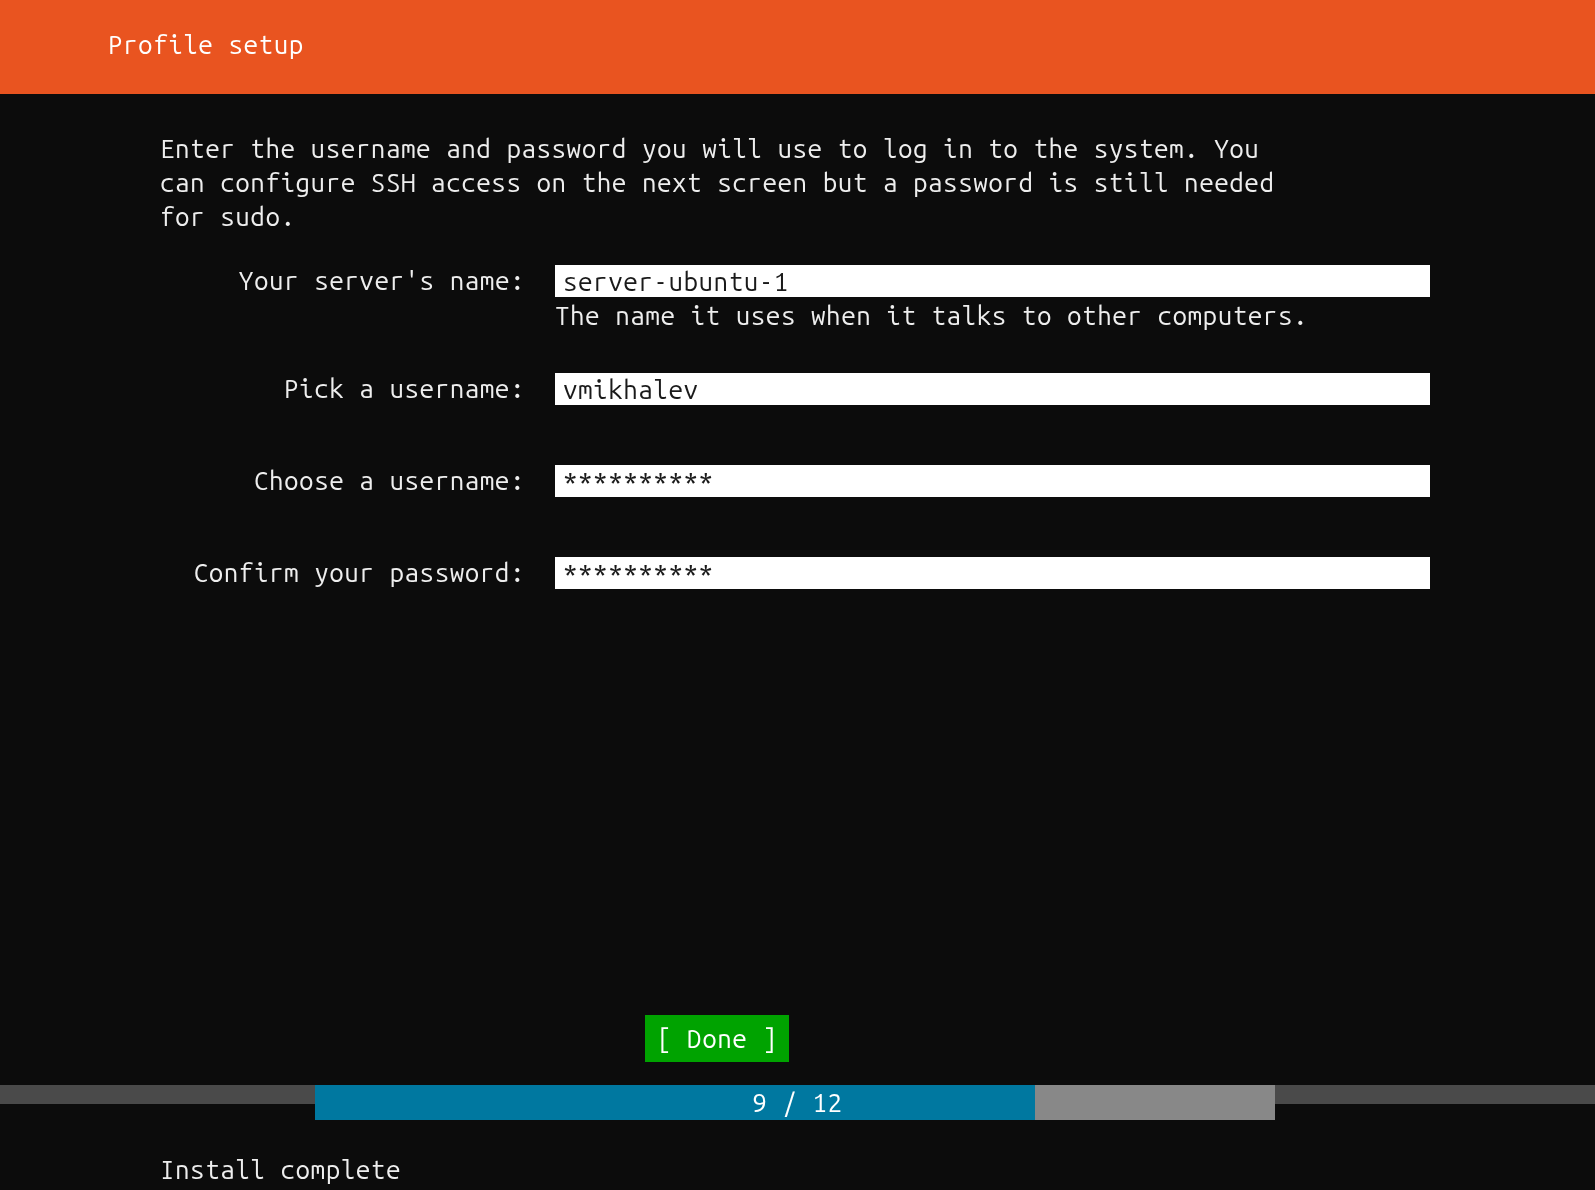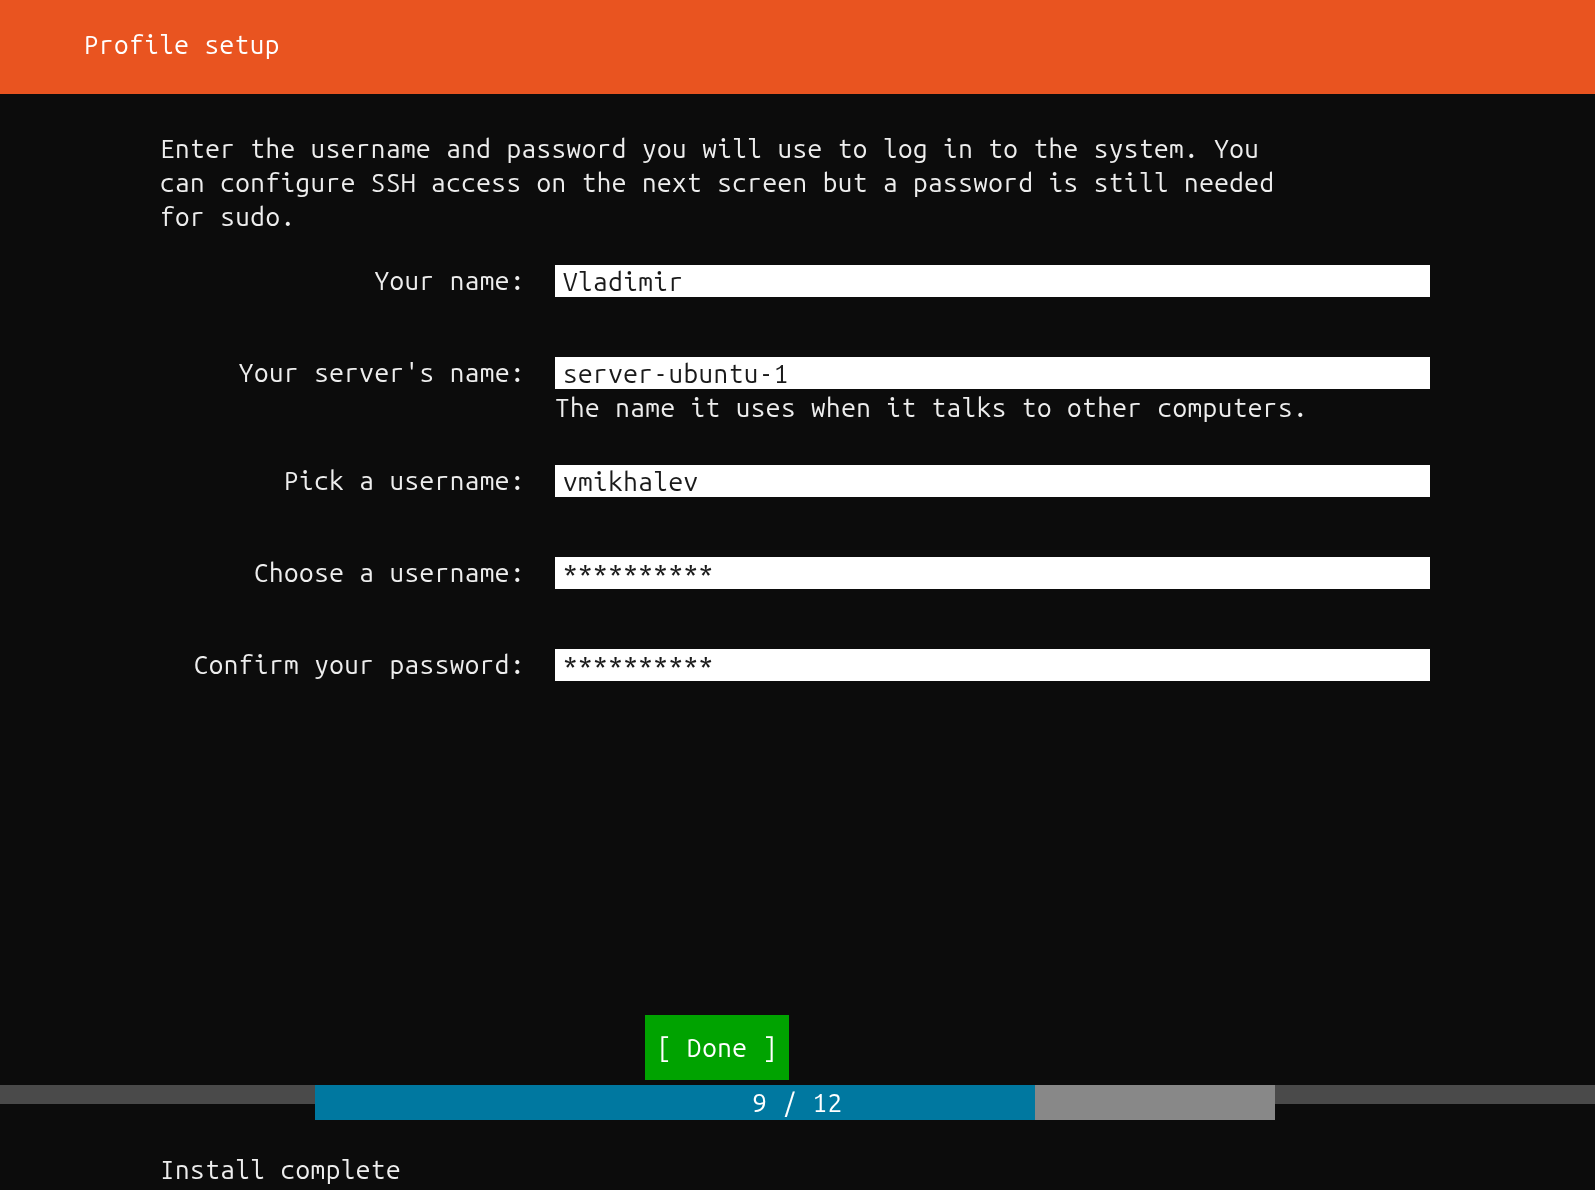--- a/index.html
+++ b/index.html
@@ -12,21 +12,21 @@
       height: 1190px;
       background: #0c0c0c;
       font-family: "Ubuntu Mono", "DejaVu Sans Mono", "Liberation Mono", monospace;
       font-size: 26px;
       color: #eeeeee;
       overflow: hidden;
       letter-spacing: 0.5px;
     }
     .header {
       background: #e95420;
-      padding: 30px 0 35px 84px;
+      padding: 30px 0 35px 108px;
       color: #ffffff;
     }
     .content {
       padding: 38px 80px 0 160px;
     }
     .intro {
       color: #eeeeee;
       line-height: 1.3;
       margin-bottom: 32px;
       max-width: 1120px;
@@ -67,21 +67,21 @@
       color: #eeeeee;
       margin-top: 2px;
       line-height: 1.3;
     }
     .done-button {
       position: absolute;
       left: 645px;
       top: 1015px;
       background: #00a300;
       color: #ffffff;
-      padding: 18px 12px;
+      padding: 9px 12px;
       font-family: inherit;
       font-size: inherit;
       letter-spacing: 0.5px;
     }
     .progress-zone {
       position: absolute;
       left: 0;
       top: 1085px;
       width: 1595px;
       background: #4a4a4a;
@@ -127,26 +127,20 @@
 </head>
 <body>
 
 <div class="header">
   <span>Profile setup</span>
 </div>
 
 <div class="content">
   <div class="intro">Enter the username and password you will use to log in to the system. You can configure SSH access on the next screen but a password is still needed for sudo.</div>
 
-  <div class="form-row">
-    <div class="label">Your name:</div>
-    <div class="field-col">
-      <div class="input-box">Vladimir</div>
-    </div>
-  </div>
 
   <div class="form-row with-hint">
     <div class="label">Your server's name:</div>
     <div class="field-col">
       <div class="input-box">server-ubuntu-1</div>
       <div class="hint">The name it uses when it talks to other computers.</div>
     </div>
   </div>
 
   <div class="form-row" style="margin-top:30px;">

